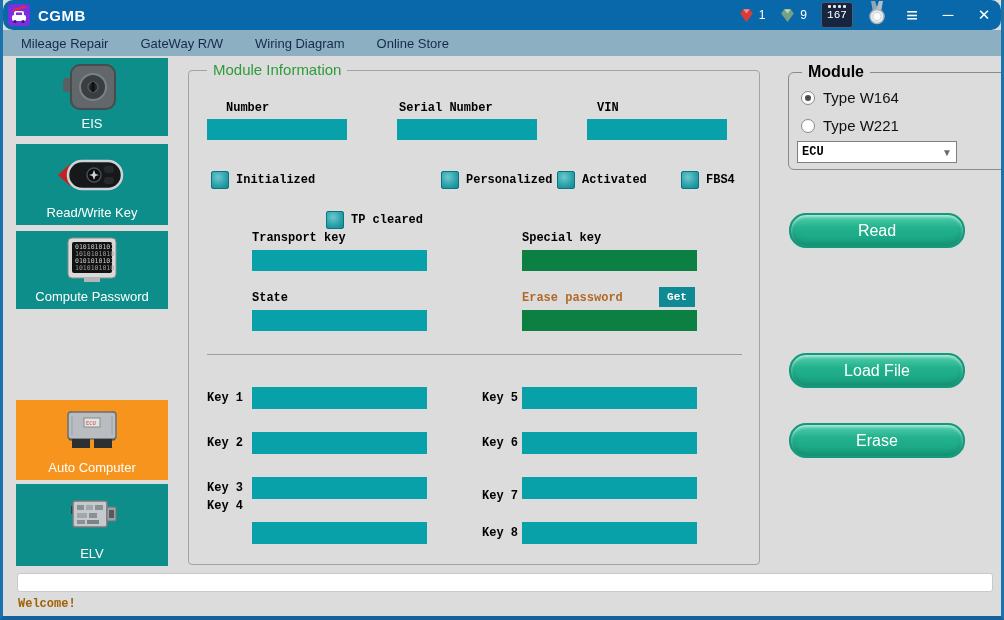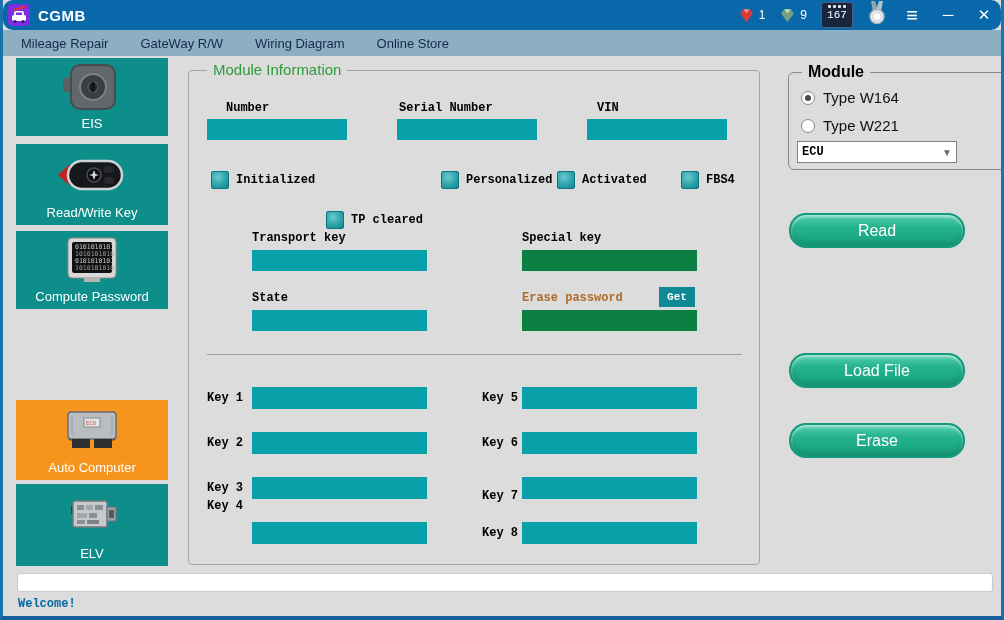--- a/index.html
+++ b/index.html
@@ -54,21 +54,21 @@
   .dropdown{position:absolute;background:#fff;border:1px solid #7f7f7f;display:flex;align-items:center;box-sizing:border-box;}
   .dropdown .val{flex:1;padding-left:4px;font-family:"Liberation Mono",monospace;font-weight:bold;font-size:12px;color:#000;}
   .dropdown .arrow{width:18px;text-align:center;color:#6b6b6b;font-size:10px;}
   .actionbtn{position:absolute;left:786px;width:176px;height:35px;border-radius:17px;
     border:2px solid #13997b;color:#fff;font-size:16px;font-family:"Liberation Sans",sans-serif;
     background:linear-gradient(180deg,#55cfae 0%,#23b28d 40%,#17a282 100%);
     box-shadow:inset 0 2px 3px rgba(255,255,255,.55), inset 0 -4px 5px rgba(0,60,40,.18);
     display:flex;align-items:center;justify-content:center;box-sizing:border-box;}
   
   .progress{position:absolute;left:14px;top:573px;width:976px;height:19px;background:#fff;border-radius:3px;border:1px solid #c9c9c9;box-sizing:border-box;}
-  .welcome{position:absolute;left:15px;top:597px;font-family:"Liberation Mono",monospace;font-weight:bold;font-size:12px;color:#0369a1;}
+  .welcome{position:absolute;left:15px;top:597px;font-family:"Liberation Mono",monospace;font-weight:bold;font-size:12px;color:#a16207;}
 </style>
 </head>
 <body>
 
 <div class="window">
 
   <div class="titlebar">
     <span class="appicon">
       <svg viewBox="0 0 22 22" width="22" height="22">
         <rect x="0" y="0" width="22" height="22" rx="4" fill="#7b2fe0"></rect>

